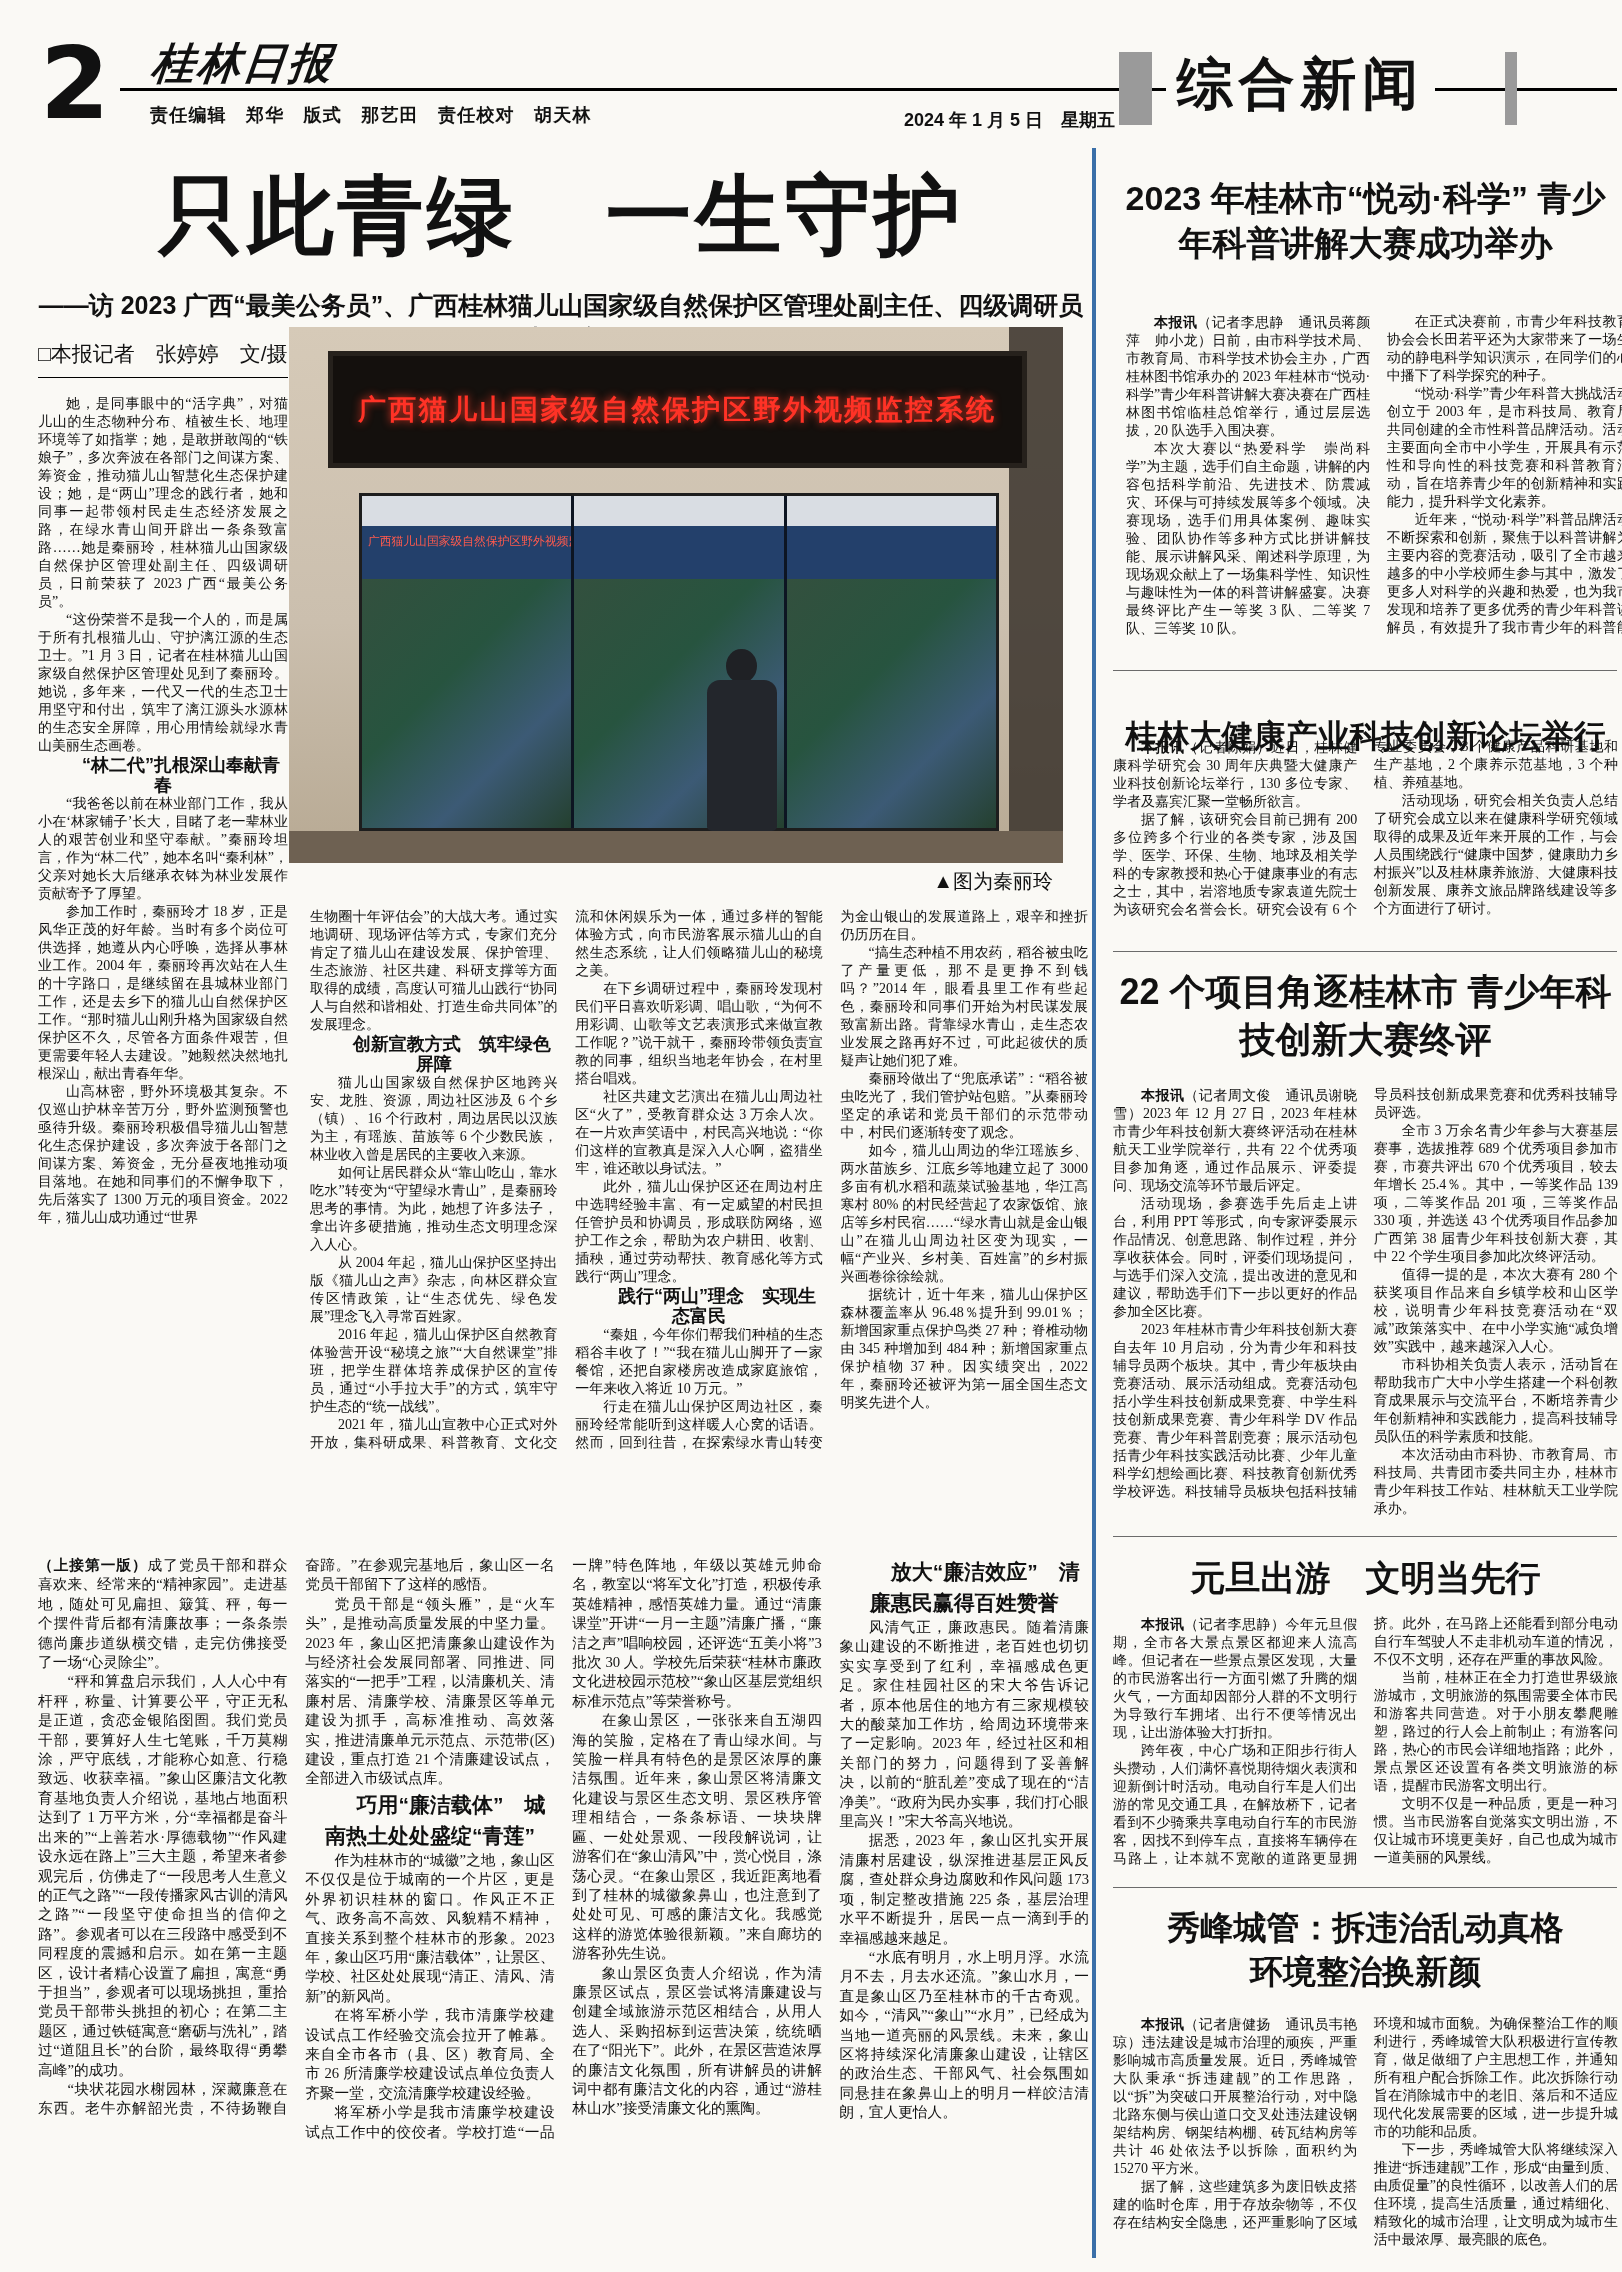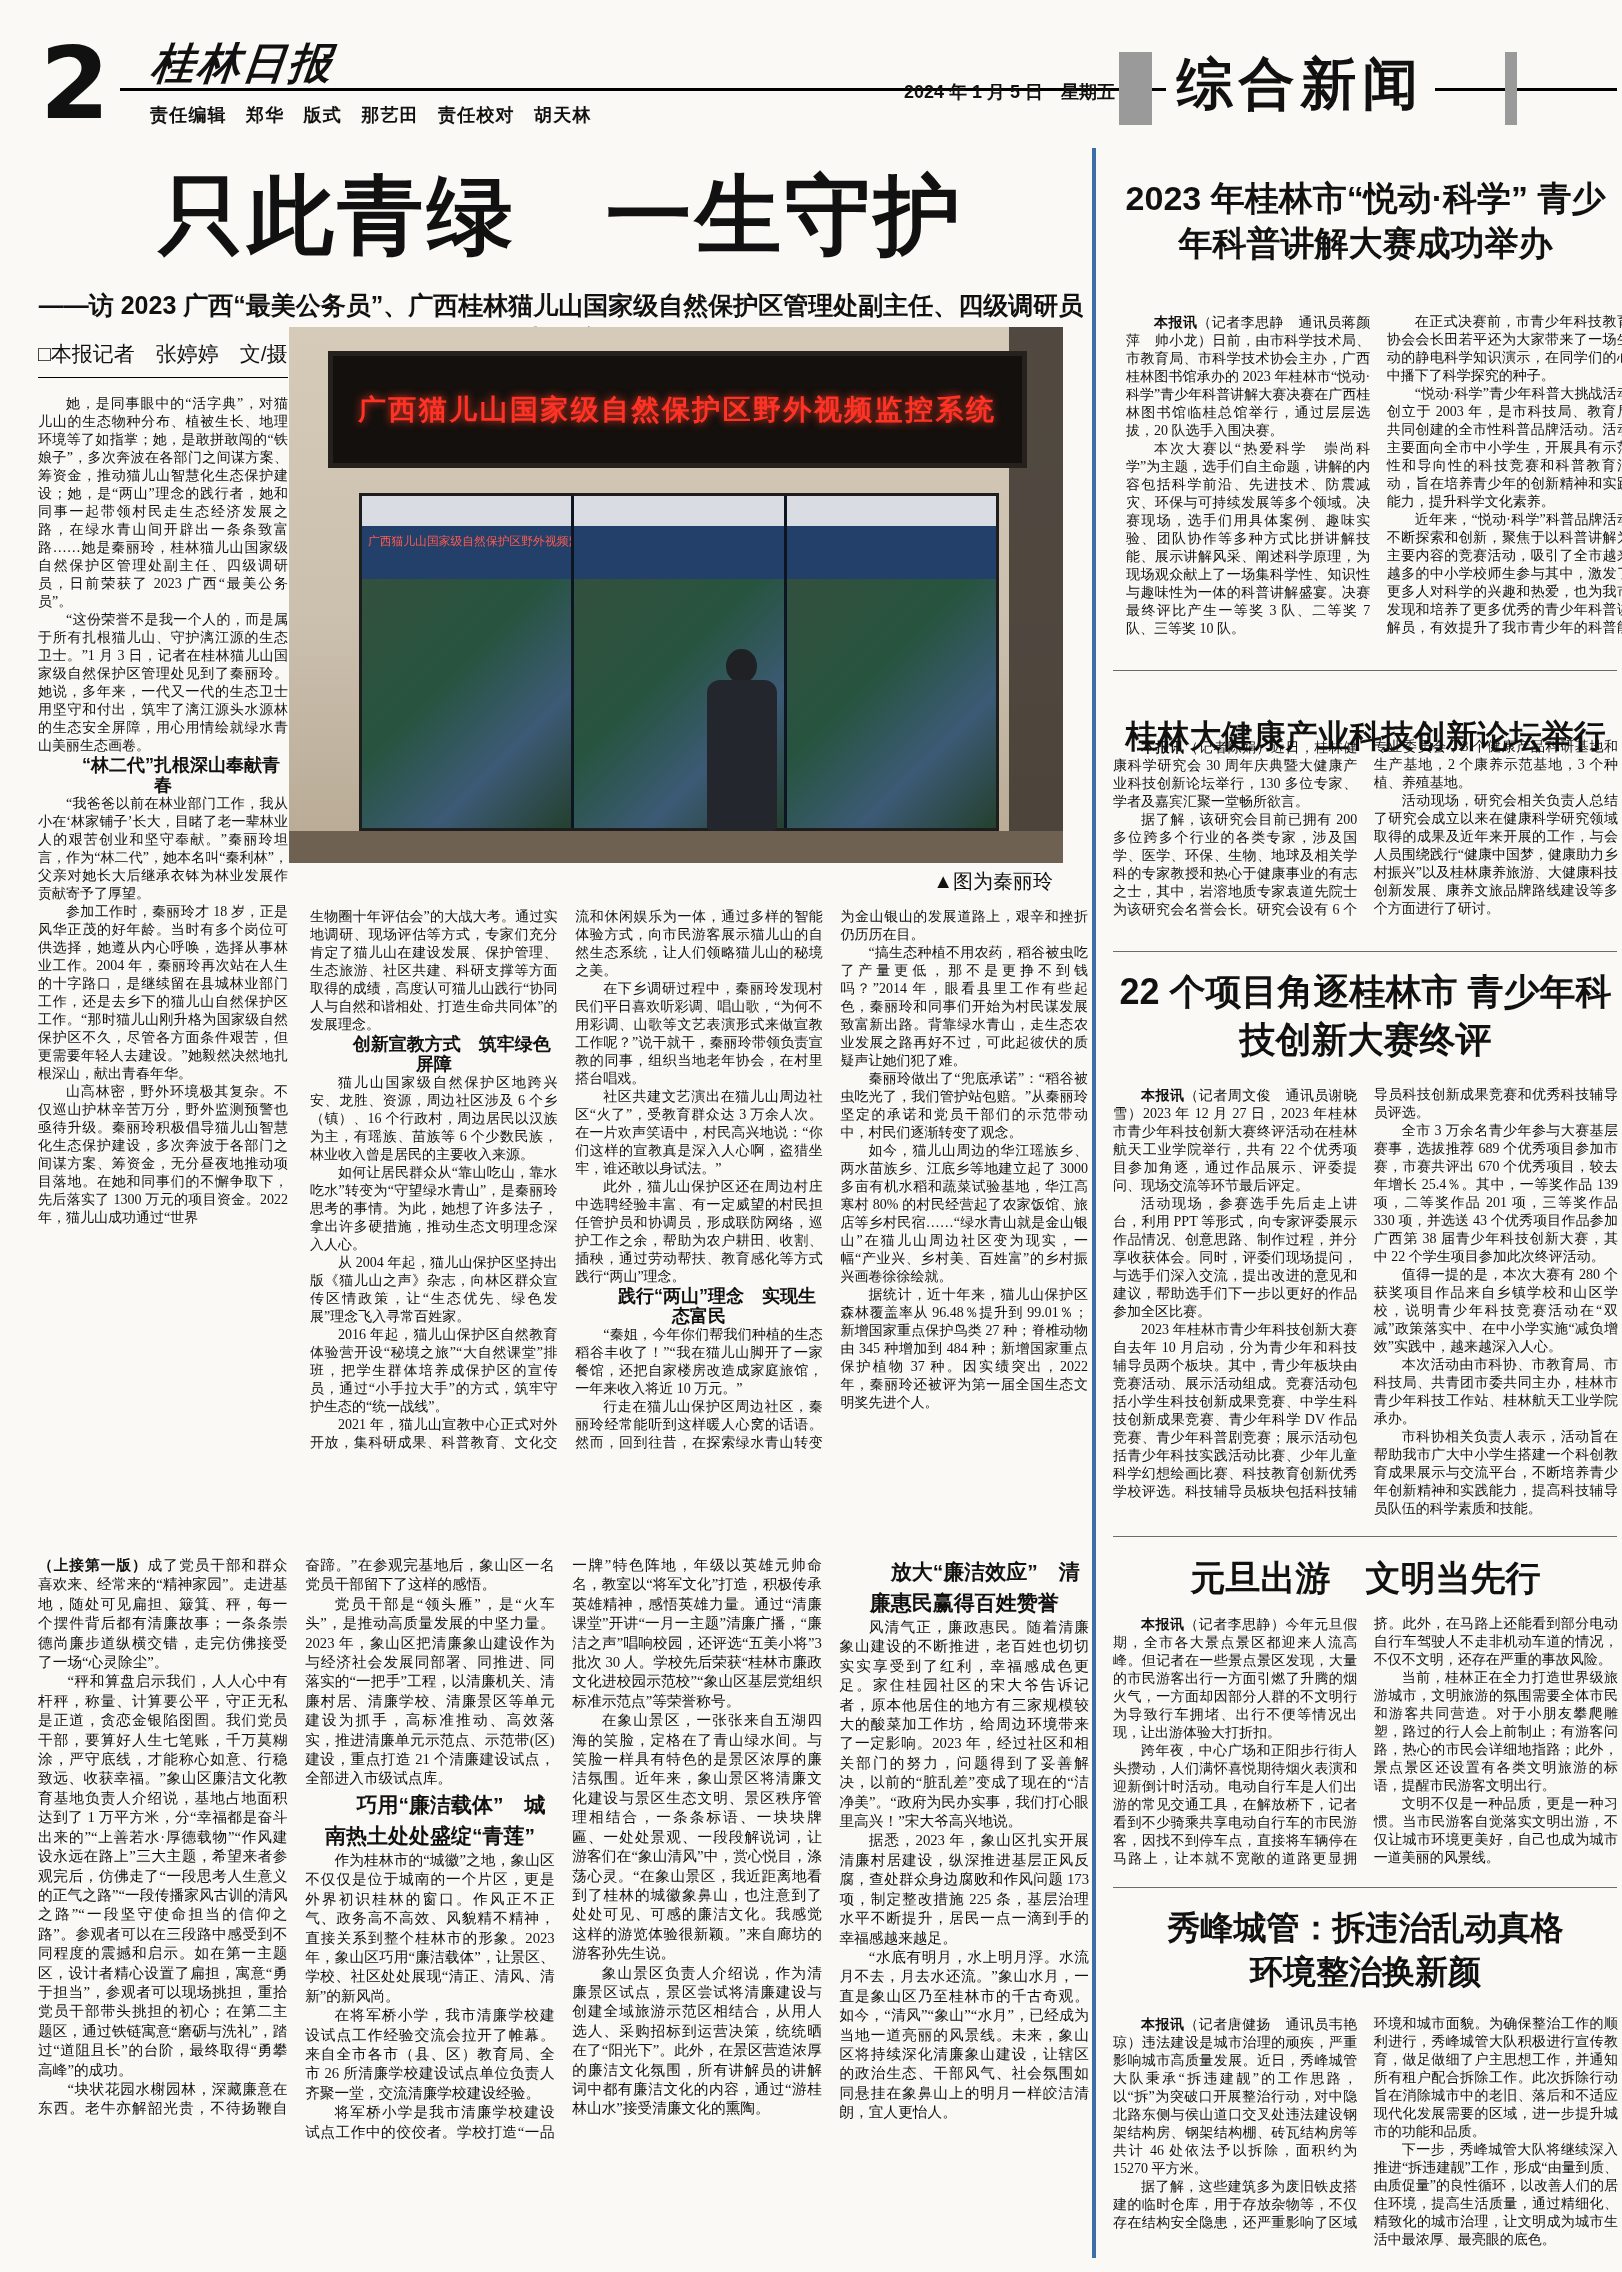--- a/index.html
+++ b/index.html
@@ -62,21 +62,21 @@
 </style>
 </head>
 <body>
 
 <div class="page">
 
   <div class="abs pagenum" style="left:40px;top:34px;">2</div>
   <div class="abs masthead" style="left:152px;top:42px;">桂林日报</div>
   <div class="abs hrule" style="left:120px;top:88px;width:1497px;"></div>
   <div class="abs staff" style="left:150px;top:103px;">责任编辑　郑华　版式　那艺田　责任校对　胡天林</div>
-  <div class="abs date" style="left:904px;top:80px;text-align:right;">2024 年 1 月 5 日　星期五</div>
+  <div class="abs date" style="left:904px;top:108px;text-align:right;">2024 年 1 月 5 日　星期五</div>
   <div class="abs grayblock" style="left:1119px;top:52px;width:33px;height:73px;"></div>
   <div class="abs secttitle" style="left:1166px;top:56px;">综合新闻</div>
   <div class="abs grayblock" style="left:1505px;top:52px;width:11.8px;height:73px;"></div>
 
   <div class="abs bluebar" style="left:1092px;top:148px;width:4.1px;height:2110px;"></div>
 
   <div class="abs maintitle" style="left:35px;top:172px;width:1052px;">只此青绿　一生守护</div>
   <div class="abs subtitle" style="left:35px;top:289px;width:1052px;">——访 2023 广西“最美公务员”、广西桂林猫儿山国家级自然保护区管理处副主任、四级调研员秦丽玲</div>
   <div class="abs byline" style="left:38px;top:340px;width:250px;">□本报记者　张婷婷　文/摄</div>
 
@@ -175,22 +175,22 @@
   </div>
   <div class="abs rsep" style="left:1113px;top:951px;width:504px;"></div>
 
   <div class="abs rtitle" style="left:1113px;top:968px;width:505px;font-size:36px;">22 个项目角逐桂林市 青少年科技创新大赛终评</div>
   <div class="abs rbody" style="left:1113px;top:1086px;width:505px;height:438px;">
     <p><b class="lead">本报讯</b><span>（记者周文俊　通讯员谢晓雪）2023 年 12 月 27 日，2023 年桂林市青少年科技创新大赛终评活动在桂林航天工业学院举行，共有 22 个优秀项目参加角逐，通过作品展示、评委提问、现场交流等环节最后评定。</span></p>
     <p>活动现场，参赛选手先后走上讲台，利用 PPT 等形式，向专家评委展示作品情况、创意思路、制作过程，并分享收获体会。同时，评委们现场提问，与选手们深入交流，提出改进的意见和建议，帮助选手们下一步以更好的作品参加全区比赛。</p>
     <p>2023 年桂林市青少年科技创新大赛自去年 10 月启动，分为青少年和科技辅导员两个板块。其中，青少年板块由竞赛活动、展示活动组成。竞赛活动包括小学生科技创新成果竞赛、中学生科技创新成果竞赛、青少年科学 DV 作品竞赛、青少年科普剧竞赛；展示活动包括青少年科技实践活动比赛、少年儿童科学幻想绘画比赛、科技教育创新优秀学校评选。科技辅导员板块包括科技辅导员科技创新成果竞赛和优秀科技辅导员评选。</p>
     <p>全市 3 万余名青少年参与大赛基层赛事，选拔推荐 689 个优秀项目参加市赛，市赛共评出 670 个优秀项目，较去年增长 25.4％。其中，一等奖作品 139 项，二等奖作品 201 项，三等奖作品 330 项，并选送 43 个优秀项目作品参加广西第 38 届青少年科技创新大赛，其中 22 个学生项目参加此次终评活动。</p>
     <p>值得一提的是，本次大赛有 280 个获奖项目作品来自乡镇学校和山区学校，说明青少年科技竞赛活动在“双减”政策落实中、在中小学实施“减负增效”实践中，越来越深入人心。</p>
+    <p>市科协相关负责人表示，活动旨在帮助我市广大中小学生搭建一个科创教育成果展示与交流平台，不断培养青少年创新精神和实践能力，提高科技辅导员队伍的科学素质和技能。</p>
     <p>本次活动由市科协、市教育局、市科技局、共青团市委共同主办，桂林市青少年科技工作站、桂林航天工业学院承办。</p>
-    <p>市科协相关负责人表示，活动旨在帮助我市广大中小学生搭建一个科创教育成果展示与交流平台，不断培养青少年创新精神和实践能力，提高科技辅导员队伍的科学素质和技能。</p>
   </div>
   <div class="abs rsep" style="left:1113px;top:1536px;width:504px;"></div>
 
   <div class="abs rtitle" style="left:1113px;top:1555px;width:505px;font-size:35px;">元旦出游　文明当先行</div>
   <div class="abs rbody" style="left:1113px;top:1615px;width:505px;height:263px;">
     <p><b class="lead">本报讯</b><span>（记者李思静）今年元旦假期，全市各大景点景区都迎来人流高峰。但记者在一些景点景区发现，大量的市民游客出行一方面引燃了升腾的烟火气，一方面却因部分人群的不文明行为导致行车拥堵、出行不便等情况出现，让出游体验大打折扣。</span></p>
     <p>跨年夜，中心广场和正阳步行街人头攒动，人们满怀喜悦期待烟火表演和迎新倒计时活动。电动自行车是人们出游的常见交通工具，在解放桥下，记者看到不少骑乘共享电动自行车的市民游客，因找不到停车点，直接将车辆停在马路上，让本就不宽敞的道路更显拥挤。此外，在马路上还能看到部分电动自行车驾驶人不走非机动车道的情况，不仅不文明，还存在严重的事故风险。</p>
     <p>当前，桂林正在全力打造世界级旅游城市，文明旅游的氛围需要全体市民和游客共同营造。对于小朋友攀爬雕塑，路过的行人会上前制止；有游客问路，热心的市民会详细地指路；此外，景点景区还设置有各类文明旅游的标语，提醒市民游客文明出行。</p>
     <p>文明不仅是一种品质，更是一种习惯。当市民游客自觉落实文明出游，不仅让城市环境更美好，自己也成为城市一道美丽的风景线。</p>
   </div>

